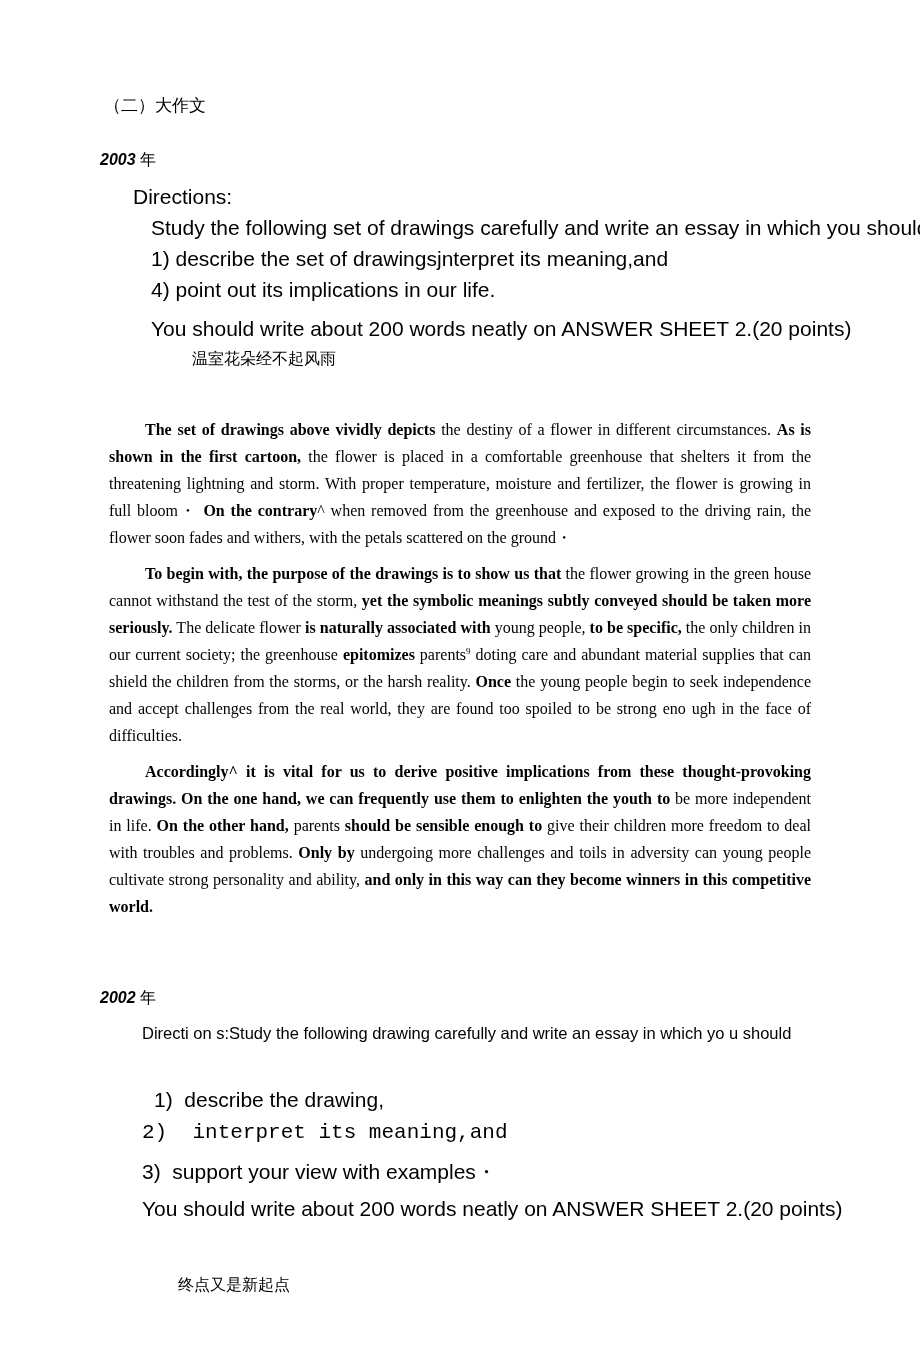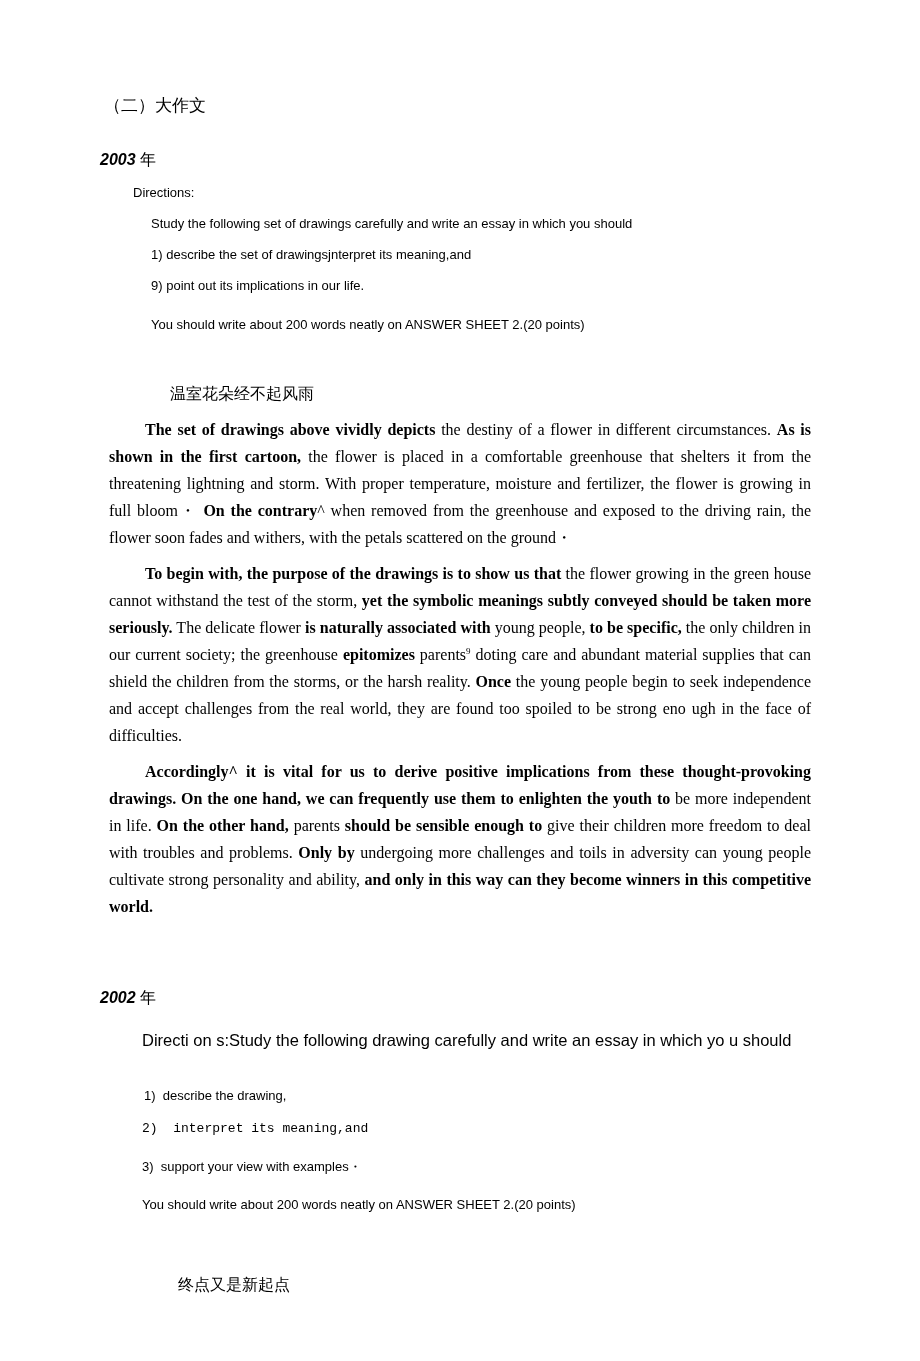--- a/index.html
+++ b/index.html
@@ -3,61 +3,61 @@
 <meta charset="utf-8">
 <style>
   html, body { margin:0; padding:0; background:#ffffff; }
   body { width:920px; height:1361px; position:relative; overflow:hidden; color:#000; }
   .sans { font-family: "Liberation Sans", "DejaVu Sans", sans-serif; }
   .serif { font-family: "Liberation Serif", "DejaVu Serif", serif; }
   .abs { position:absolute; white-space:nowrap; }
   .section-title { left:104px; top:94px; font-size:17px; }
   .year { font-size:16px; }
   .year b { font-weight:bold;font-style:italic; }
-  .dir { font-size:13px; }
+  .dir { font-size:21px; }
   .caption { font-size:16px; }
   .essay { position:absolute; left:100px; width:720px; font-size:16px; line-height:27px; text-align:justify; }
   .essay p { margin:9px; }
   .essay .indent { text-indent:36px; }
   .essay b { font-weight:bold; }
   sup { font-size:9px; vertical-align:super; line-height:0; }
-  .dir2 { position:absolute; left:100px; width:720px; font-size:16.5px; line-height:32px; text-align:justify;margin-top:7px; }
+  .dir2 { position:absolute; left:100px; width:720px; font-size:16.5px; line-height:32px; text-align:justify; }
   .dir2 .indent { text-indent:42px; }
 </style>
 </head>
 <body>
 
 <div class="abs sans section-title">（二）大作文</div>
 
 <div class="abs sans year" style="left:100px; top:150px;">
   <b>2003</b>
   <span>年</span>
 </div>
 <div class="abs sans dir" style="left:133px; top:185px;">Directions:</div>
 <div class="abs sans dir" style="left:151px; top:216px;">Study the following set of drawings carefully and write an essay in which you should</div>
 <div class="abs sans dir" style="left:151px; top:247px;">1) describe the set of drawingsjnterpret its meaning,and</div>
-<div class="abs sans dir" style="left:151px; top:278px;">9) point out its implications in our life.</div>
+<div class="abs sans dir" style="left:151px; top:278px;">4) point out its implications in our life.</div>
 <div class="abs sans dir" style="left:151px; top:317px;">You should write about 200 words neatly on ANSWER SHEET 2.(20 points)</div>
-<div class="abs sans caption" style="left:170px; top:349px;margin-top:35px;">温室花朵经不起风雨</div>
+<div class="abs sans caption" style="left:192px; top:349px;">温室花朵经不起风雨</div>
 
 <div class="essay serif" style="top:407px;">
   <p class="indent"><b>The set of drawings above vividly depicts</b><span> the destiny of a flower in different circumstances. </span><b>As is shown in the first cartoon,</b><span> the flower is placed in a comfortable greenhouse that shelters it from the threatening lightning and storm. With proper temperature, moisture and fertilizer, the flower is growing in full bloom・ </span><b>On the contrary</b><span>^ when removed from the greenhouse and exposed to the driving rain, the flower soon fades and withers, with the petals scattered on the ground・</span></p>
   <p class="indent"><b>To begin with, the purpose of the drawings is to show us that</b><span> the flower growing in the green house cannot withstand the test of the storm, </span><b>yet the symbolic meanings subtly conveyed should be taken more seriously.</b><span> The delicate flower </span><b>is naturally associated with</b><span> young people, </span><b>to be specific,</b><span> the only children in our current society; the greenhouse </span><b>epitomizes</b><span> parents</span><sup>9</sup><span> doting care and abundant material supplies that can shield the children from the storms, or the harsh reality. </span><b>Once</b><span> the young people begin to seek independence and accept challenges from the real world, they are found too spoiled to be strong eno ugh in the face of difficulties.</span></p>
   <p class="indent"><b>Accordingly^ it is vital for us to derive positive implications from these thought-provoking drawings. On the one hand, we can frequently use them to enlighten the youth to</b><span> be more independent in life. </span><b>On the other hand,</b><span> parents </span><b>should be sensible enough to</b><span> give their children more freedom to deal with troubles and problems. </span><b>Only by</b><span> undergoing more challenges and toils in adversity can young people cultivate strong personality and ability, </span><b>and only in this way can they become winners in this competitive world.</b></p>
 </div>
 
 <div class="abs sans year" style="left:100px; top:988px;">
   <b>2002</b>
   <span>年</span>
 </div>
 <div class="dir2 sans" style="top:1017px;">
   <div class="indent">Directi on s:Study the following drawing carefully and write an essay in which yo u should</div>
 </div>
 
-<div class="abs sans dir" style="left:144px; top:1088px;">
+<div class="abs sans dir" style="left:154px; top:1088px;">
   <span>1)</span>&nbsp;&nbsp;<span>describe the drawing,</span>
 </div>
 <div class="abs sans dir" style="left:142px; top:1121px;font-family:Liberation Mono, monospace;">
   <span>2)</span>&nbsp;&nbsp;<span>interpret its meaning,and</span>
 </div>
 <div class="abs sans dir" style="left:142px; top:1158px;">
   <span>3)</span>&nbsp;&nbsp;<span>support your view with examples・</span>
 </div>
 <div class="abs sans dir" style="left:142px; top:1197px;">You should write about 200 words neatly on ANSWER SHEET 2.(20 points)</div>
 <div class="abs sans caption" style="left:178px; top:1275px;">终点又是新起点</div>

